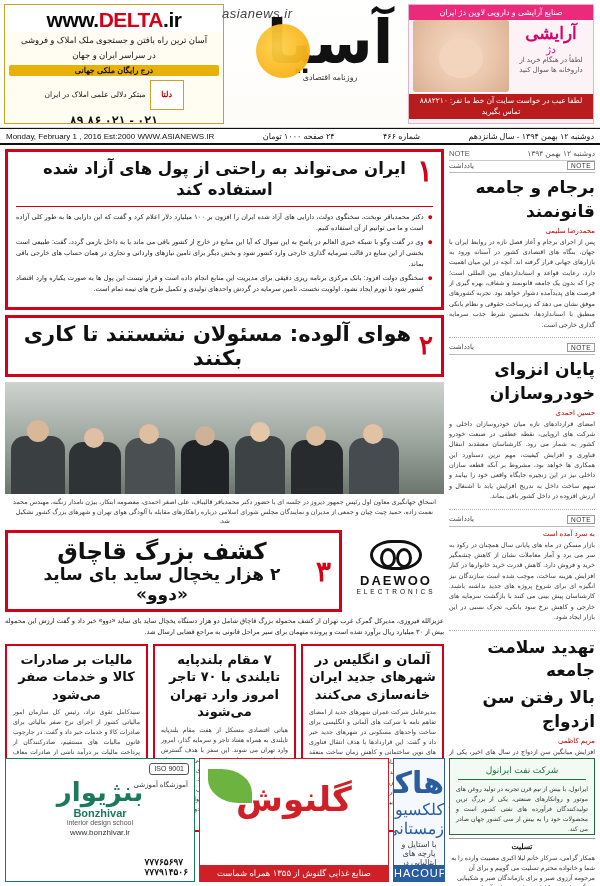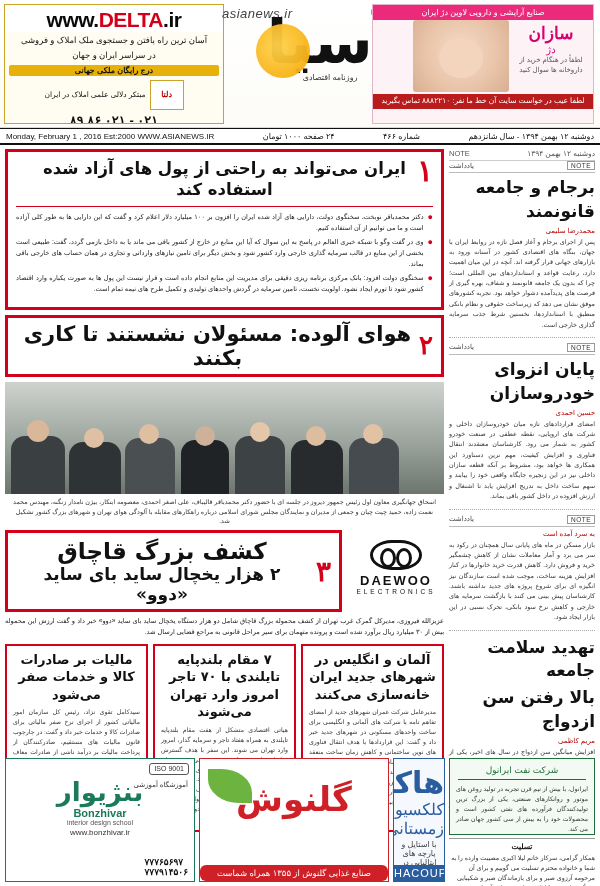--- a/index.html
+++ b/index.html
@@ -72,21 +72,21 @@
     position: absolute; left: 6px; top: 10px;
     width: 54px; height: 54px; border-radius: 50%;
     background: radial-gradient(circle at 40% 40%, #ffd34d, #f5a400);
     opacity: .95;
   }
   .logo-caption {
     font-size: 8px; color: #333; direction: rtl; margin-top: 2px;
   }
   .ad-lavin {
     position: absolute; right: 6px; top: 4px;
-    width: 222px; height: 120px;
+    width: 186px; height: 120px;
     border: 1px solid #e2b4c6; background: #fdf2f6; overflow: hidden;
   }
   .lavin-head {
     background: #ec2a7b; color: #fff; font-size: 8px; direction: rtl;
     text-align: center; padding: 2px 3px; line-height: 1.4;
   }
   .lavin-body { display: flex; direction: rtl; height: 74px; }
   .lavin-left { width: 84px; padding: 3px; text-align: center; }
   .lavin-brand { font-size: 17px; font-weight: bold; color: #d6006e; direction: rtl; }
   .lavin-brand2 { font-size: 10px; color: #d6006e; direction: rtl; }
@@ -288,21 +288,21 @@
   .gol-leaf {
     position: absolute; left: 8px; top: 10px; width: 44px; height: 34px;
     background: #6cb33f; border-radius: 0 70% 0 70%;
   }
   .gol-name {
     direction: rtl; text-align: center; font-size: 34px; font-weight: bold; color: #cf2027;
     font-family: "DejaVu Sans", sans-serif; padding-top: 20px;
   }
   .gol-band {
     position: absolute; bottom: 0; left: 0; right: 0; background: #cf2027; color: #fff;
-    font-size: 8.5px; text-align: center; direction: rtl; padding: 3px 0; border-radius: 6px;
+    font-size: 8.5px; text-align: center; direction: rtl; padding: 3px 0;
   }
   .ad-bonzhivar {
     width: 190px; border: 1px solid #1b7a5a; background: #fff; position: relative;
   }
   .bz-row { display: flex; direction: rtl; align-items: center; gap: 4px; padding: 4px 5px 0 5px; }
   .bz-iso {
     border: 1px solid #555; border-radius: 3px; font-size: 7px; padding: 1px 4px; color: #333;
     text-align: center; line-height: 1.2;
   }
   .bz-name {
@@ -352,21 +352,21 @@
     <div class="logo-wrap">
       <div class="logo-sun"></div>
       <div class="logo-ar">آسیا</div>
       <div class="logo-caption">روزنامه اقتصادی</div>
     </div>
 
     <div class="ad-lavin">
       <div class="lavin-head">صنایع آرایشی و دارویی لاوین دژ ایران</div>
       <div class="lavin-body">
         <div class="lavin-left">
-          <div class="lavin-brand">سازان</div>
+          <div class="lavin-brand">آرایشی</div>
           <div class="lavin-brand2">دژ</div>
           <div class="lavin-sub">لطفاً در هنگام خرید از داروخانه ها سوال کنید</div>
         </div>
         <div class="baby"></div>
       </div>
       <div class="lavin-foot">لطفا عیب در خواست سایت آن خط ما نفر: ۸۸۸۲۲۱۰ تماس بگیرید</div>
     </div>
   </div>
 
   <div class="datebar">

